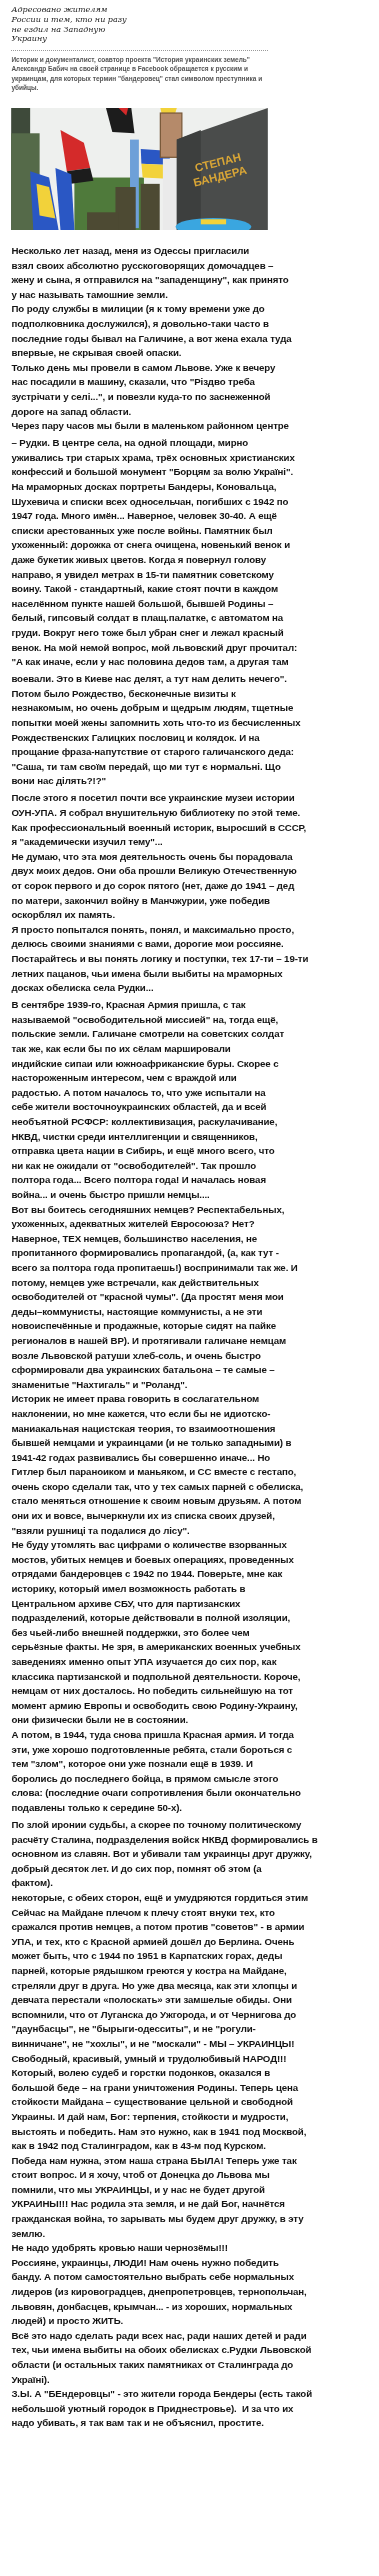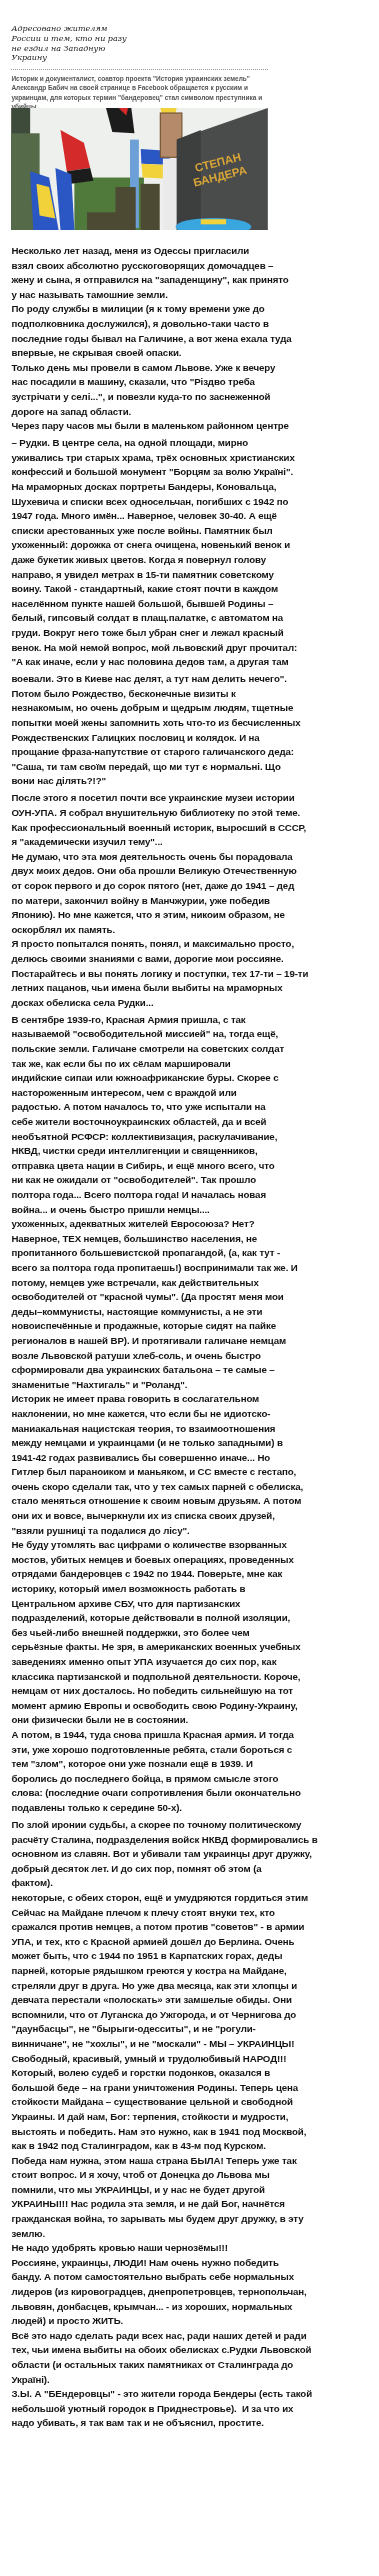--- a/index.html
+++ b/index.html
@@ -1,18 +1,18 @@
 <!DOCTYPE html>
 <html style="font-size:10px"><head>
 <meta charset="utf-8">
 <style>
   html, body { margin: 0; padding: 0; background: #ffffff; }
   body { width: 380px; height: 2576px; position: relative; overflow: hidden; }
   .page { position: absolute; left: 0; top: 0; width: 380px; }
-  .header { position: absolute; left: 11.4px; top: 24px; width: 257px; }
+  .header { position: absolute; left: 11.4px; top: 5px; width: 257px; }
   .lead-title { font-family: "DejaVu Serif", serif; font-style: italic; font-size: 8px; line-height: 9.8px; color: #222; width: 127px; }
   .divider { border-top: 0.6px dotted #9a9a9a; margin-top: 6.3px; }
   .lead-text { font-family: "Liberation Sans", sans-serif; font-weight: bold; font-size: 6.5px; line-height: 9.2px; color: #555; margin-top: 3.8px; }
   .photo { position: absolute; left: 11.4px; top: 108px; width: 257px; height: 122px; overflow: hidden; background: #e9ece9; }
   .photo svg { display: block; }
   .body { position: absolute; left: 11.4px; top: 244px; width: 354px; font-family: "Liberation Sans", sans-serif; font-weight: bold; font-size: 9.7px; line-height: 14.6px; color: #141414; letter-spacing: -0.1px; }
   .line { white-space: pre; display: block; height: 14.6px; }
   .gap { height: 2.5px; }
 </style>
 </head>
@@ -107,21 +107,20 @@
       <span class="line">вони нас ділять?!?"</span>
       <span class="gap" style="display: block;"></span>
       <span class="line">После этого я посетил почти все украинские музеи истории</span>
       <span class="line">ОУН-УПА. Я собрал внушительную библиотеку по этой теме.</span>
       <span class="line">Как профессиональный военный историк, выросший в СССР,</span>
       <span class="line">я "академически изучил тему"...</span>
       <span class="line">Не думаю, что эта моя деятельность очень бы порадовала</span>
       <span class="line">двух моих дедов. Они оба прошли Великую Отечественную</span>
       <span class="line">от сорок первого и до сорок пятого (нет, даже до 1941 – дед</span>
       <span class="line">по матери, закончил войну в Манчжурии, уже победив</span>
-      <span class="line">Японию). Но мне кажется, что я этим, никоим образом, не</span>
       <span class="line">оскорблял их память.</span>
       <span class="line">Я просто попытался понять, понял, и максимально просто,</span>
       <span class="line">делюсь своими знаниями с вами, дорогие мои россияне.</span>
       <span class="line">Постарайтесь и вы понять логику и поступки, тех 17-ти – 19-ти</span>
       <span class="line">летних пацанов, чьи имена были выбиты на мраморных</span>
       <span class="line">досках обелиска села Рудки...</span>
       <span class="gap" style="display: block;"></span>
       <span class="line">В сентябре 1939-го, Красная Армия пришла, с так</span>
       <span class="line">называемой "освободительной миссией" на, тогда ещё,</span>
       <span class="line">польские земли. Галичане смотрели на советских солдат</span>
@@ -129,36 +128,37 @@
       <span class="line">индийские сипаи или южноафриканские буры. Скорее с</span>
       <span class="line">настороженным интересом, чем с враждой или</span>
       <span class="line">радостью. А потом началось то, что уже испытали на</span>
       <span class="line">себе жители восточноукраинских областей, да и всей</span>
       <span class="line">необъятной РСФСР: коллективизация, раскулачивание,</span>
       <span class="line">НКВД, чистки среди интеллигенции и священников,</span>
       <span class="line">отправка цвета нации в Сибирь, и ещё много всего, что</span>
       <span class="line">ни как не ожидали от "освободителей". Так прошло</span>
       <span class="line">полтора года... Всего полтора года! И началась новая</span>
       <span class="line">война... и очень быстро пришли немцы....</span>
+      <span class="line">Вот вы боитесь сегодняшних немцев? Респектабельных,</span>
       <span class="line">ухоженных, адекватных жителей Евросоюза? Нет?</span>
       <span class="line">Наверное, ТЕХ немцев, большинство населения, не</span>
-      <span class="line">пропитанного большевистской пропагандой, (а, как тут -</span>
+      <span class="line">пропитанного формировались пропагандой, (а, как тут -</span>
       <span class="line">всего за полтора года пропитаешь!) воспринимали так же. И</span>
       <span class="line">потому, немцев уже встречали, как действительных</span>
       <span class="line">освободителей от "красной чумы". (Да простят меня мои</span>
       <span class="line">деды–коммунисты, настоящие коммунисты, а не эти</span>
       <span class="line">новоиспечённые и продажные, которые сидят на пайке</span>
       <span class="line">регионалов в нашей ВР). И протягивали галичане немцам</span>
       <span class="line">возле Львовской ратуши хлеб-соль, и очень быстро</span>
       <span class="line">сформировали два украинских батальона – те самые –</span>
       <span class="line">знаменитые "Нахтигаль" и "Роланд".</span>
       <span class="line">Историк не имеет права говорить в сослагательном</span>
       <span class="line">наклонении, но мне кажется, что если бы не идиотско-</span>
       <span class="line">маниакальная нацистская теория, то взаимоотношения</span>
-      <span class="line">между немцами и украинцами (и не только западными) в</span>
+      <span class="line">бывшей немцами и украинцами (и не только западными) в</span>
       <span class="line">1941-42 годах развивались бы совершенно иначе... Но</span>
       <span class="line">Гитлер был параноиком и маньяком, и СС вместе с гестапо,</span>
       <span class="line">очень скоро сделали так, что у тех самых парней с обелиска,</span>
       <span class="line">стало меняться отношение к своим новым друзьям. А потом</span>
       <span class="line">они их и вовсе, вычеркнули их из списка своих друзей,</span>
       <span class="line">"взяли рушниці та подалися до лісу".</span>
       <span class="line">Не буду утомлять вас цифрами о количестве взорванных</span>
       <span class="line">мостов, убитых немцев и боевых операциях, проведенных</span>
       <span class="line">отрядами бандеровцев с 1942 по 1944. Поверьте, мне как</span>
       <span class="line">историку, который имел возможность работать в</span>

